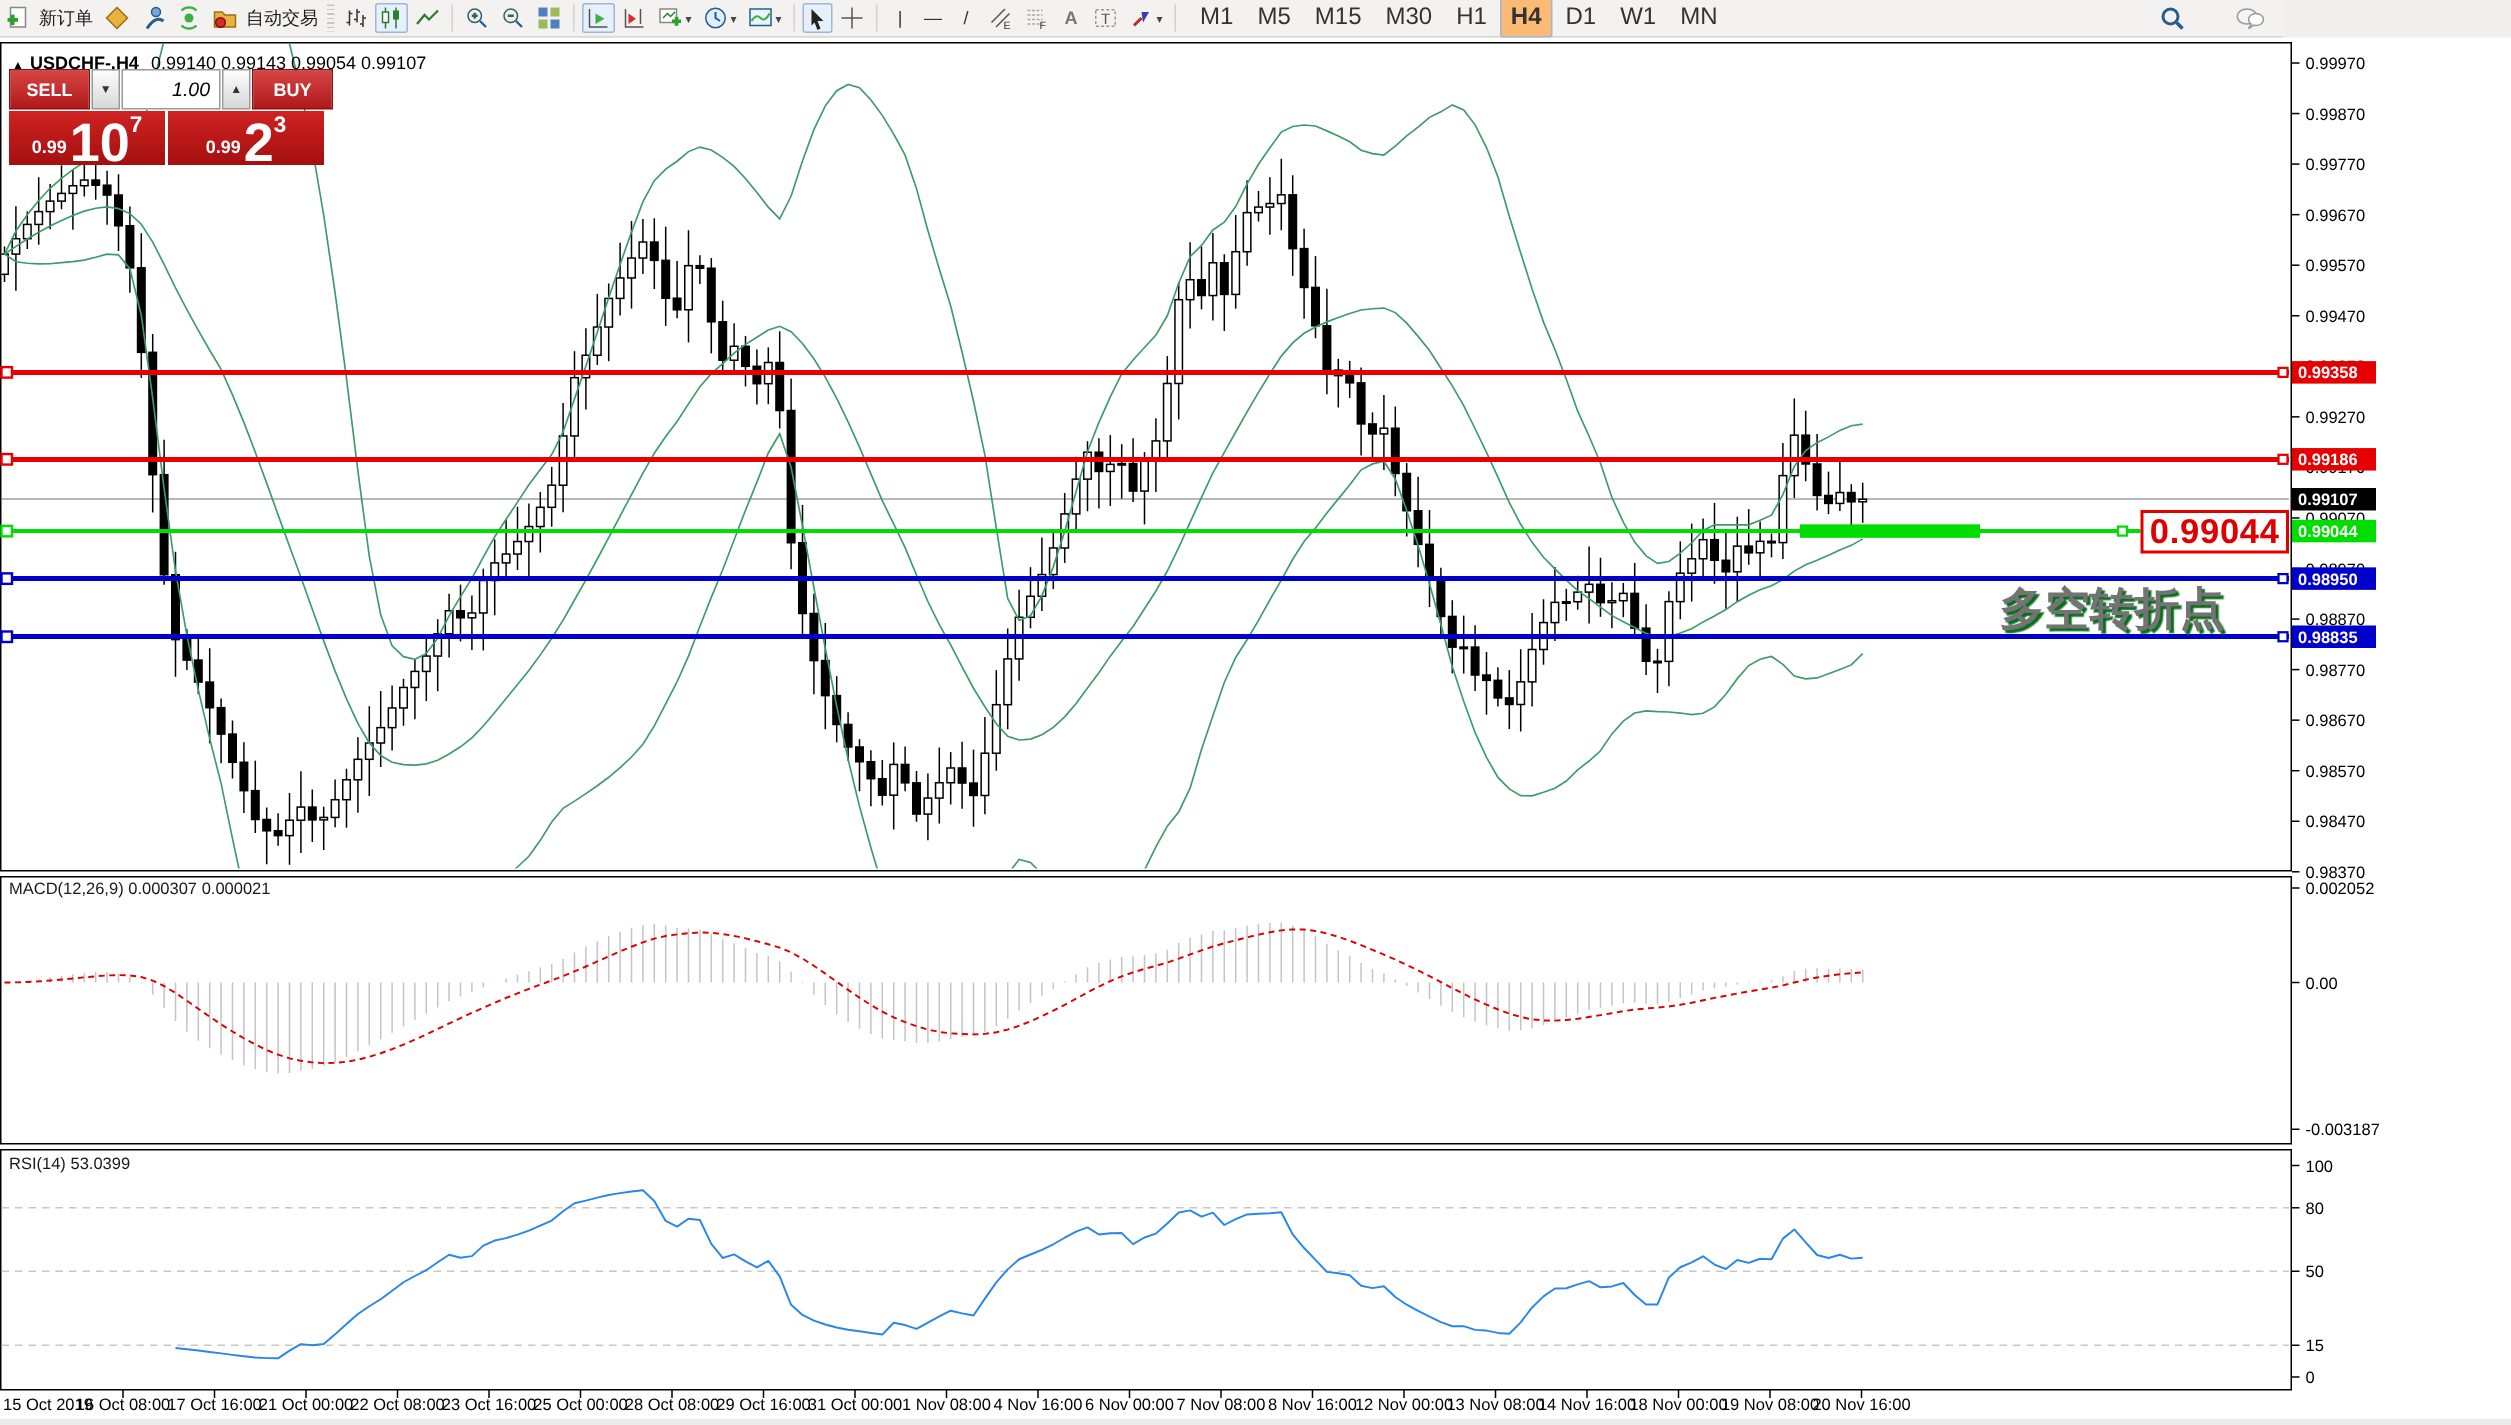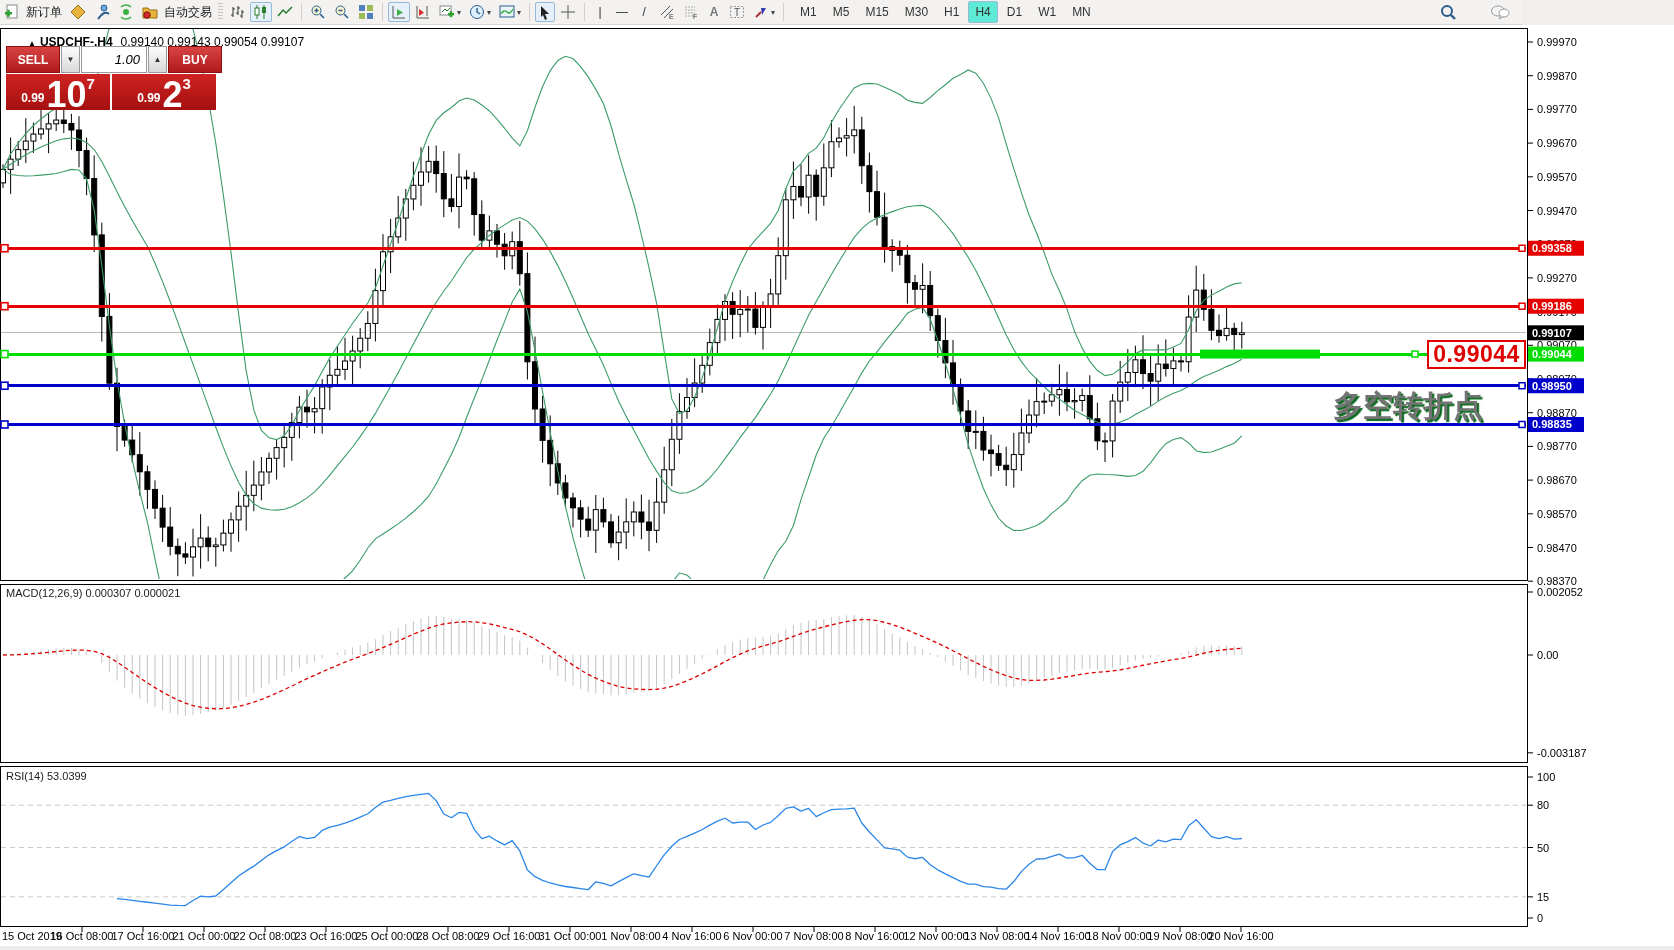--- a/index.html
+++ b/index.html
@@ -9,25 +9,25 @@
     border-bottom:1px solid #d8d6d2;display:flex;align-items:center;z-index:30;font-size:12px;color:#1a1a1a;}
   .tbtn{height:20px;min-width:20px;display:flex;align-items:center;justify-content:center;
     margin:0 1px;padding:0 2px;border:1px solid transparent;border-radius:2px;box-sizing:border-box;}
   .tbtn.pressed{background:#e6f0fa;border:1px solid #9ab8d8;}
   .tsep{width:1px;height:18px;background:#d2d0cc;margin:0 4px;}
   .tgrip{width:5px;height:18px;margin:0 2px;background:repeating-linear-gradient(to bottom,#c9c7c3 0 1px,transparent 1px 3px);}
   .tlabel{margin:0 4px 0 2px;white-space:nowrap;}
   .dd{font-size:8px;color:#444;margin-left:2px;}
   .glyph{font-size:12px;line-height:1;color:#333;}
   #tf-group{display:flex;align-items:center;margin-left:4px;}
-  .tf{font-size:12px;color:#333;padding:3px 6px;margin:0 1px;border:1px solid transparent;border-radius:2px;}
-  .tf.active{background:#5eead4;border-color:#9ab8d8;}
+  .tf{font-size:16px;color:#333;padding:3px 6px;margin:0 1px;border:1px solid transparent;border-radius:2px;}
+  .tf.active{background:#fdba74;border-color:#9ab8d8;font-weight:bold;}
   #toolbar-right{margin-left:auto;display:flex;align-items:center;margin-right:8px;}
   
-  #chart-title{position:absolute;left:8px;top:35px;z-index:20;font-size:12px;color:#000;margin-left:20px;}
+  #chart-title{position:absolute;left:8px;top:35px;z-index:20;font-size:12px;color:#000;}
   #chart-title .tri{font-size:8px;margin-right:4px;}
   #chart-title b{font-weight:700;margin-right:8px;}
   #trade-panel{position:absolute;left:6px;top:46px;z-index:25;width:216px;}
   #trade-panel .row{display:flex;height:27px;}
   .redbtn{flex:0 0 52px;background:linear-gradient(#d84444,#b01a1a);border:1px solid #8a0f0f;
     color:#fff;font-weight:700;font-size:12px;display:flex;align-items:center;justify-content:center;}
   .spin{flex:0 0 17px;background:linear-gradient(#fdfdfd,#d8d8d8);border:1px solid #999;
     display:flex;align-items:center;justify-content:center;font-size:8px;color:#333;margin:0 1px;}
   #vol-input{flex:1;border:1px solid #999;text-align:right;font-size:13px;padding:0 6px;
     font-family:"Liberation Sans",sans-serif;min-width:0;font-style:italic;}

